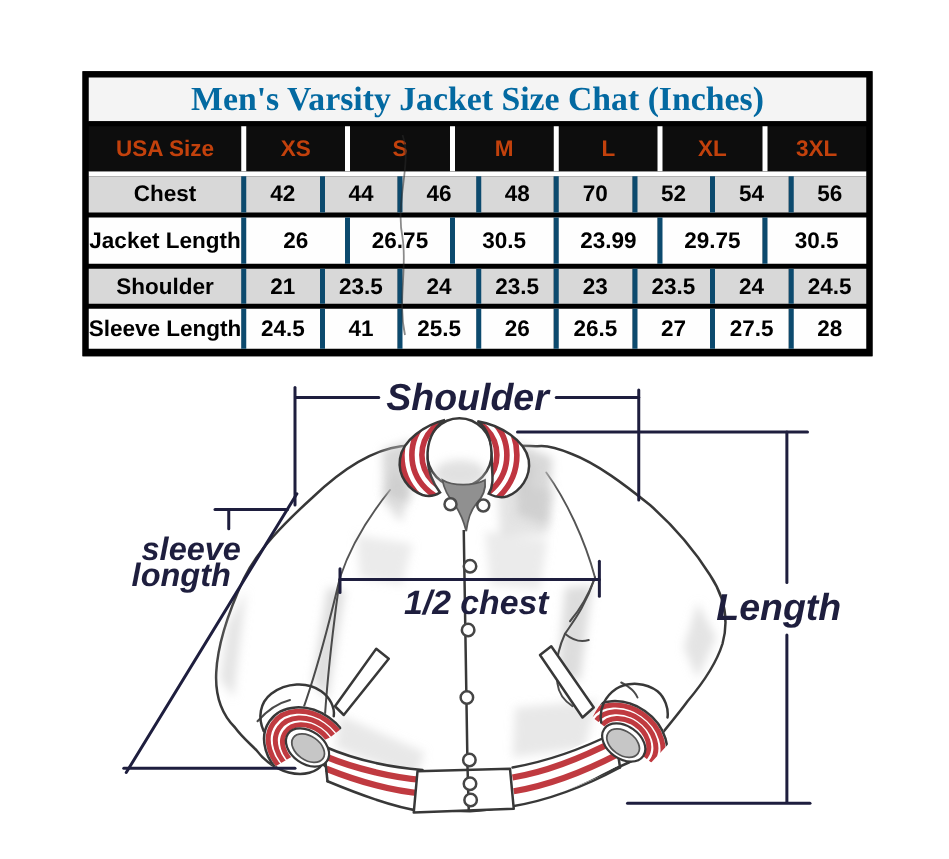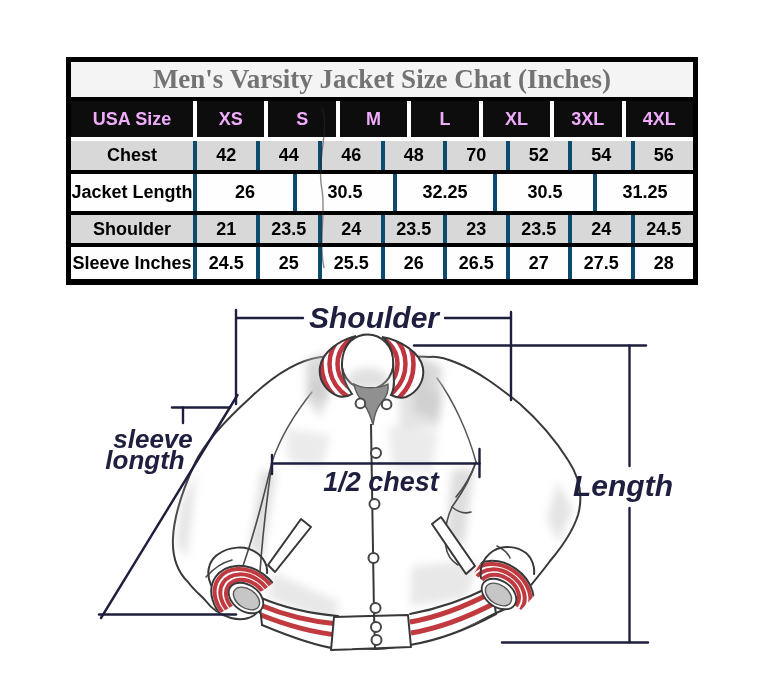--- a/index.html
+++ b/index.html
@@ -7,23 +7,23 @@
         font-family:"Liberation Sans", sans-serif;}
   #tbl{position:absolute;left:66px;top:57px;width:632px;height:228px;
        border:5px solid #000;border-bottom-width:6px;background:#000;box-sizing:border-box;}
   .trow{display:flex;width:100%;}
   .cell{display:flex;align-items:center;justify-content:center;white-space:nowrap;
         font-weight:bold;font-size:18px;color:#000;box-sizing:border-box;}
   .c0{font-size:18px;}
   .c0{width:122px;flex:none;}
   .cd{flex:1 1 0;}
   #title{height:35px;background:#f4f4f4;display:flex;align-items:center;justify-content:center;
-         font-family:"Liberation Serif", serif;font-weight:bold;font-size:27px;color:#737373;}
+         font-family:"Liberation Serif", serif;font-weight:bold;font-size:27px;color:#0369a1;}
   #hdr{height:36px;background:#000;}
-  #hdr .cell{color:#f0abfc;background:#0d0d0d;border-left:4px solid #fff;}
+  #hdr .cell{color:#c2410c;background:#0d0d0d;border-left:4px solid #fff;}
   #hdr .cell:first-child{border-left:none;}
   .gap{height:4px;background:#fff;}
   .sep{height:4px;background:#000;}
   .r .cell{border-left:4px solid #0c4a6e;}
   .r .cell:first-child{border-left:none;}
   .gray .cell{background:#d8d8d8;}
   .white .cell{background:#fefefe;}
   #jacket{position:absolute;left:0;top:285px;}
 </style>
 </head>
@@ -33,60 +33,60 @@
     <div id="title">Men's Varsity Jacket Size Chat (Inches)</div>
     <div class="sep"></div>
     <div id="hdr" class="trow">
       <div class="cell c0">USA Size</div>
       <div class="cell cd">XS</div>
         <div class="cell cd">S</div>
         <div class="cell cd">M</div>
       <div class="cell cd">L</div>
         <div class="cell cd">XL</div>
       <div class="cell cd">3XL</div>
-        <div class="cell cd">4XL</div>
     </div>
     <div class="gap"></div>
     <div class="trow r gray" style="height:29px;">
       <div class="cell c0">Chest</div>
       <div class="cell cd">42</div>
         <div class="cell cd">44</div>
         <div class="cell cd">46</div>
       <div class="cell cd">48</div>
         <div class="cell cd">70</div>
         <div class="cell cd">52</div>
       <div class="cell cd">54</div>
         <div class="cell cd">56</div>
     </div>
     <div class="sep"></div>
     <div class="trow r white" style="height:37px;">
       <div class="cell c0">Jacket Length</div>
       <div class="cell cd">26</div>
+        <div class="cell cd">26.75</div>
         <div class="cell cd">30.5</div>
-      <div class="cell cd">32.25</div>
+      <div class="cell cd">23.99</div>
+        <div class="cell cd">29.75</div>
       <div class="cell cd">30.5</div>
-        <div class="cell cd">31.25</div>
     </div>
     <div class="sep"></div>
     <div class="trow r gray" style="height:28px;">
       <div class="cell c0">Shoulder</div>
       <div class="cell cd">21</div>
         <div class="cell cd">23.5</div>
         <div class="cell cd">24</div>
       <div class="cell cd">23.5</div>
         <div class="cell cd">23</div>
         <div class="cell cd">23.5</div>
       <div class="cell cd">24</div>
         <div class="cell cd">24.5</div>
     </div>
     <div class="sep"></div>
     <div class="trow r white" style="height:32px;">
-      <div class="cell c0">Sleeve Inches</div>
+      <div class="cell c0">Sleeve Length</div>
       <div class="cell cd">24.5</div>
-        <div class="cell cd">25</div>
+        <div class="cell cd">41</div>
         <div class="cell cd">25.5</div>
       <div class="cell cd">26</div>
         <div class="cell cd">26.5</div>
         <div class="cell cd">27</div>
       <div class="cell cd">27.5</div>
         <div class="cell cd">28</div>
     </div>
   </div>
   <svg id="scribble" width="60" height="240" viewBox="0 0 60 240" style="position:absolute;left:300px;top:60px;">
     <path d="M22,48 C30,70 16,100 22,130 C26,155 18,180 24,208" fill="none" stroke="#2a2a2a" stroke-width="1.4" opacity="0.55"></path>

